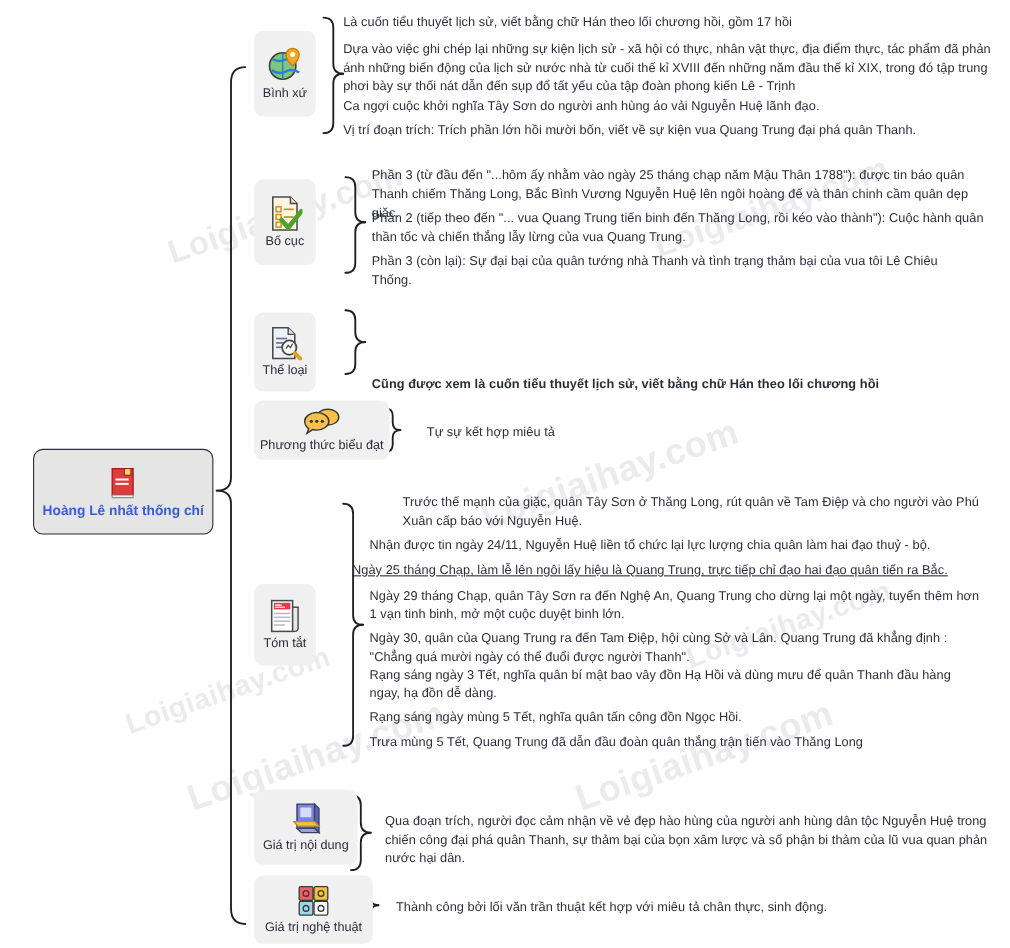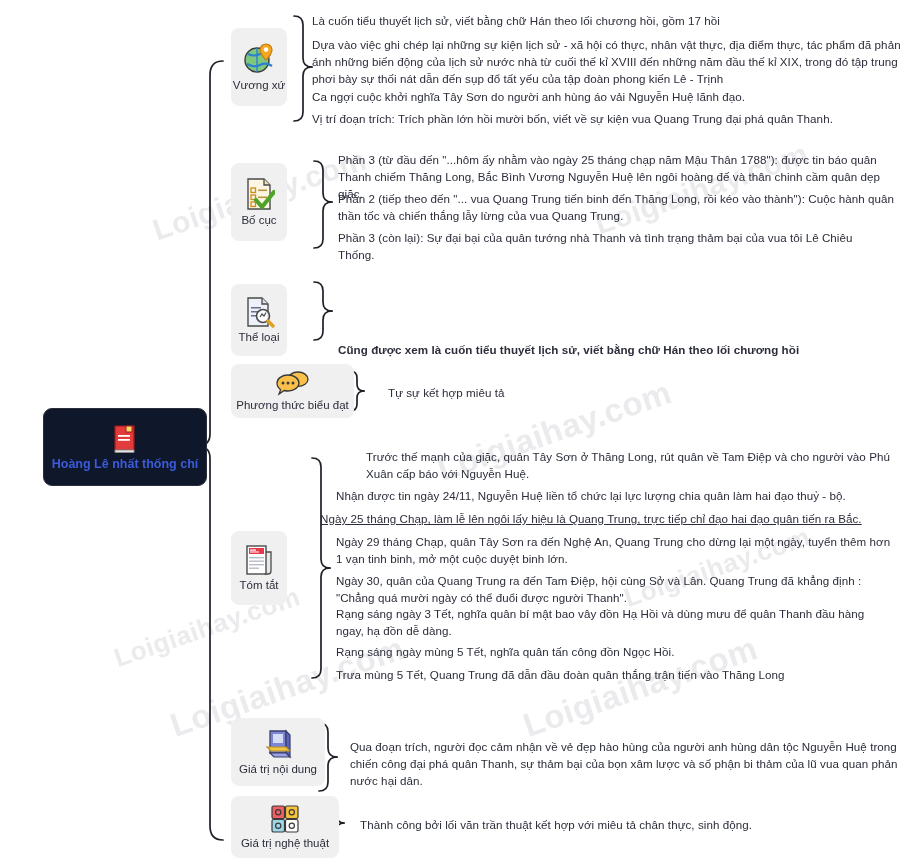--- a/index.html
+++ b/index.html
@@ -25,25 +25,25 @@
     pointer-events:none;
     letter-spacing:.5px;
   }
 
   
   .wires{position:absolute;left:0;top:0;width:918px;height:862px;pointer-events:none;}
 
   
   .root-node{
     position:absolute;
-    left:43px;top:408px;
+    left:30px;top:408px;
     width:162px;height:76px;
     border:1.6px solid #2b2d3a;
     border-radius:9px;
-    background:#0f172a;
+    background:#e5e5e5;
     display:flex;flex-direction:column;
     align-items:center;justify-content:center;
     gap:3px;
   }
   .root-label{
     font-size:12.5px;font-weight:700;color:#3b5bdb;white-space:nowrap;
   }
 
   
   .topic{
@@ -132,21 +132,21 @@
     <span>
       <svg class="ico" width="34" height="34" viewBox="0 0 34 34">
         <circle cx="15" cy="18" r="12" fill="#7ec87e" stroke="#3a3a3a" stroke-width="1.4"></circle>
         <path d="M6 12q6 3 12 0t10 2" fill="none" stroke="#2f7fd0" stroke-width="2.2"></path>
         <path d="M5 22q7 4 13 1t12 1" fill="none" stroke="#2f7fd0" stroke-width="2.2"></path>
         <path d="M15 6v24" fill="none" stroke="#2f7fd0" stroke-width="1.4"></path>
         <path d="M24 2c3.3 0 6 2.6 6 5.8 0 4.3-6 10.2-6 10.2S18 12.1 18 7.8C18 4.6 20.7 2 24 2z" fill="#f5a623" stroke="#c77d0a" stroke-width="1.2"></path>
         <circle cx="24" cy="7.6" r="2.3" fill="#fff"></circle>
       </svg>
     </span>
-    <span class="topic-label">Vương xứ</span>
+    <span class="topic-label">Bình xứ</span>
   </div>
   <div class="leaf" style="left:312px;top:12px;width:590px;">Là cuốn tiểu thuyết lịch sử, viết bằng chữ Hán theo lối chương hồi, gồm 17 hồi</div>
   <div class="leaf" style="left:312px;top:36px;width:592px;">Dựa vào việc ghi chép lại những sự kiện lịch sử - xã hội có thực, nhân vật thực, địa điểm thực, tác phẩm đã phản ánh những biến động của lịch sử nước nhà từ cuối thế kỉ XVIII đến những năm đầu thế kỉ XIX, trong đó tập trung phơi bày sự thối nát dẫn đến sụp đổ tất yếu của tập đoàn phong kiến Lê - Trịnh</div>
   <div class="leaf" style="left:312px;top:88px;width:590px;">Ca ngợi cuộc khởi nghĩa Tây Sơn do người anh hùng áo vải Nguyễn Huệ lãnh đạo.</div>
   <div class="leaf" style="left:312px;top:110px;width:590px;">Vị trí đoạn trích: Trích phần lớn hồi mười bốn, viết về sự kiện vua Quang Trung đại phá quân Thanh.</div>
 
   <div class="topic" style="left:231px;top:163px;width:56px;height:78px;">
     <span>
       <svg class="ico" width="32" height="34" viewBox="0 0 32 34">
         <path d="M5 2h16l6 6v24H5z" fill="#fdf6e3" stroke="#4a4a4a" stroke-width="1.4"></path>

